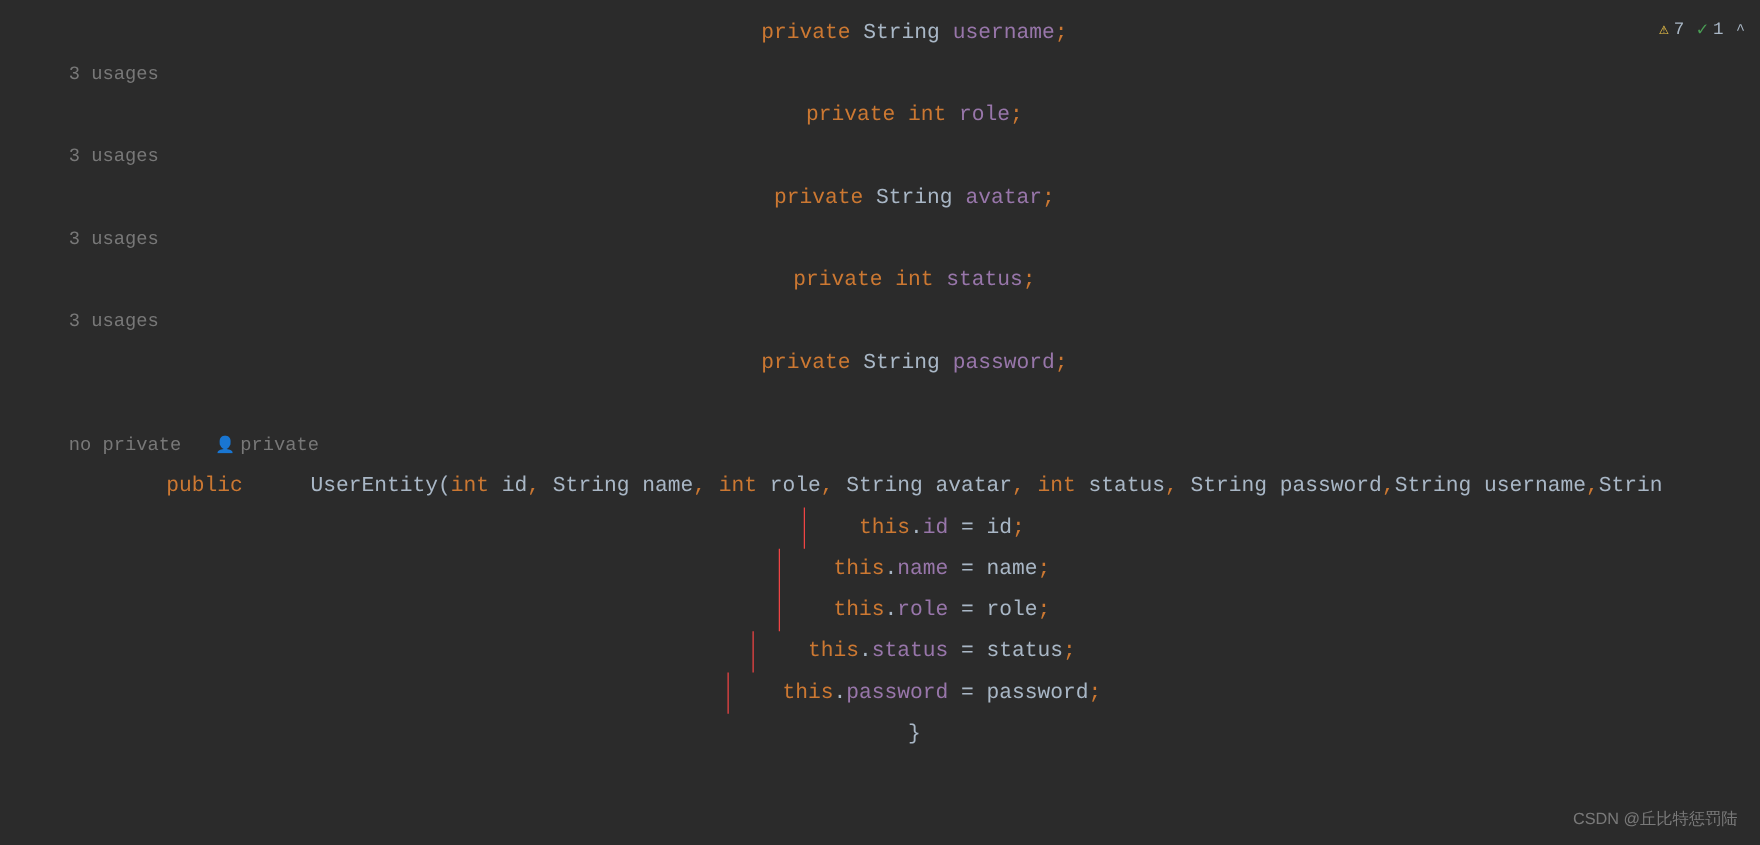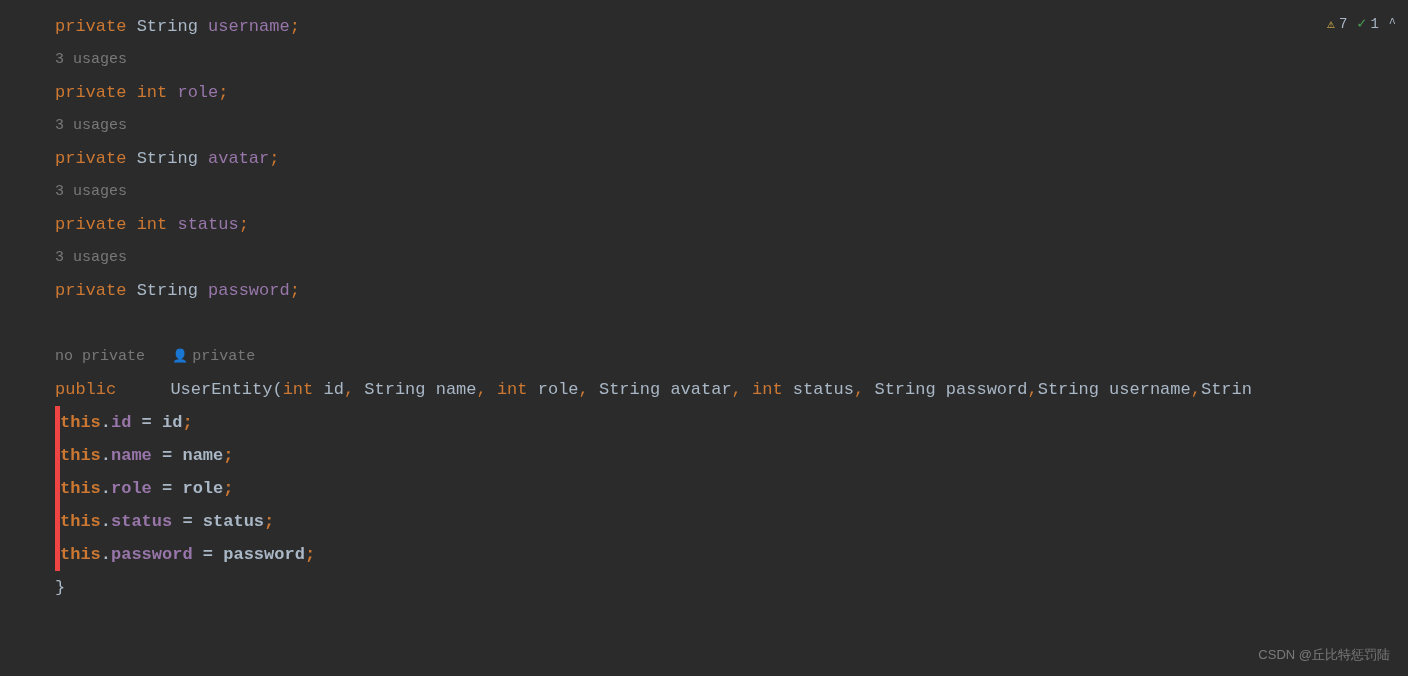--- a/index.html
+++ b/index.html
@@ -18,20 +18,21 @@
       position: relative;
     }
     .editor {
       padding-left: 55px;
       padding-top: 10px;
       line-height: 33px;
     }
     .code-line {
       white-space: pre;
       font-family: 'Consolas', 'Monaco', 'Courier New', monospace;
+      text-align: center;
     }
     .hint-line {
       color: #787878;
       font-size: 15px;
       line-height: 33px;
       white-space: pre;
     }
     .kw { color: #cc7832; }
     .type { color: #a9b7c6; }
     .field { color: #9876aa; }
@@ -75,24 +76,24 @@
     }
     .watermark {
       position: absolute;
       bottom: 12px;
       right: 18px;
       color: rgba(200,200,200,0.5);
       font-size: 13px;
       font-family: sans-serif;
     }
     .indent-guide {
-      border-left: 5px solid #ef4444;
+      border-left: 1px solid #ef4444;
       margin-left: 0px;
+      padding-left: 43px;
       display: inline-block;
-      font-weight: bold;
     }
   </style>
 </head>
 <body>
 
 <div class="editor">
 
   <div class="code-line"><span class="kw">private</span><span> </span><span class="type">String</span><span> </span><span class="field">username</span><span class="punct">;</span></div>
 
   <div class="hint-line">3 usages</div>

